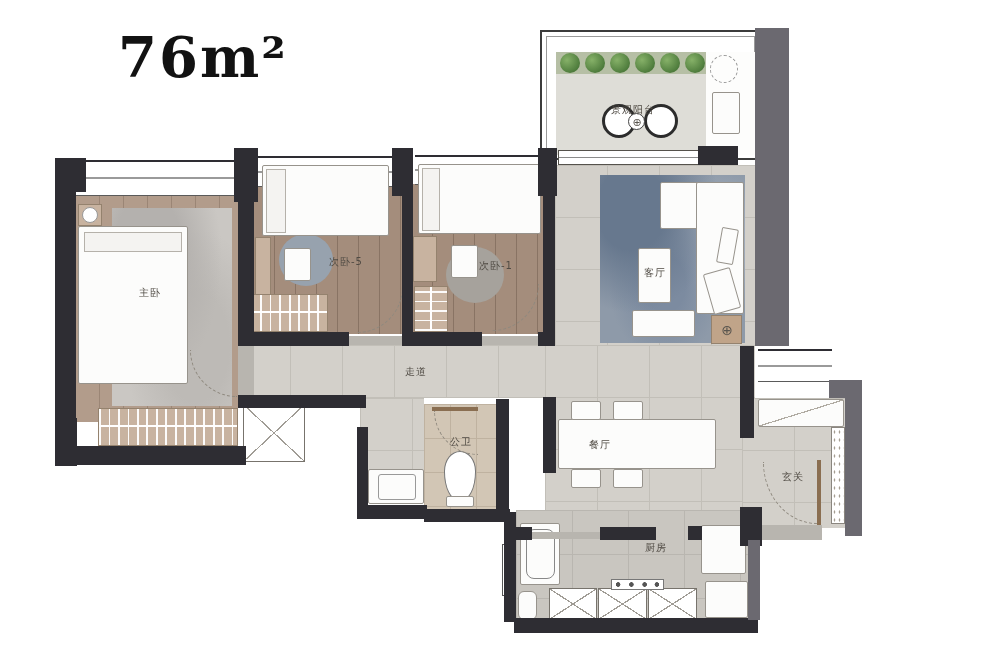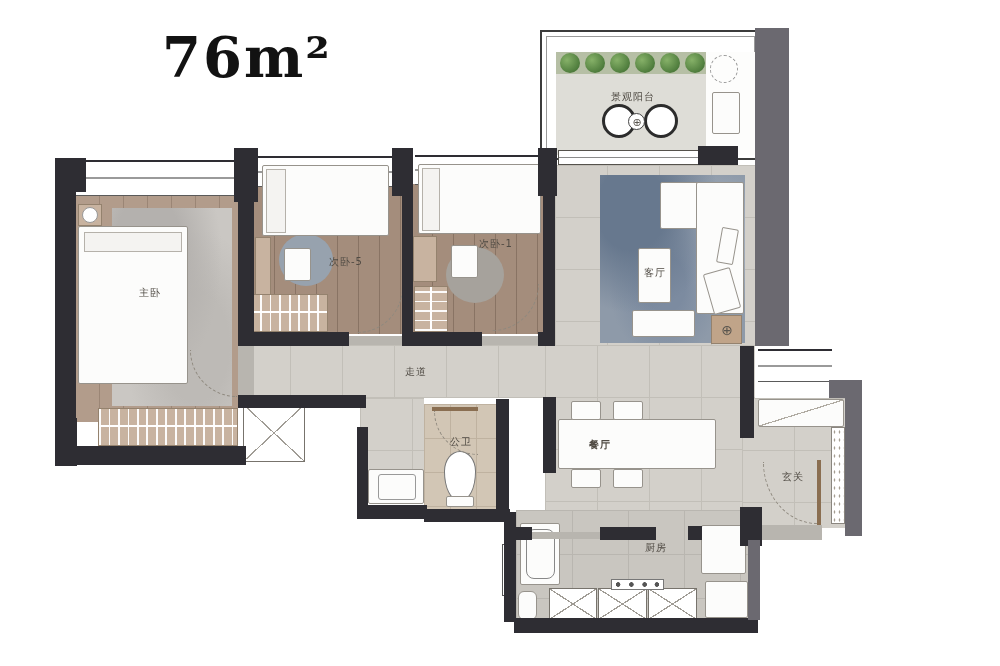--- a/index.html
+++ b/index.html
@@ -23,21 +23,21 @@
   .xbox{position:absolute;background-color:#fff;border:1px solid #77736c;box-sizing:border-box;background-image:linear-gradient(to top right,transparent calc(50% - .6px),#a09c95 calc(50% - .6px) calc(50% + .6px),transparent calc(50% + .6px)),linear-gradient(to bottom right,transparent calc(50% - .6px),#a09c95 calc(50% - .6px) calc(50% + .6px),transparent calc(50% + .6px));}
   .diag{background-image:linear-gradient(to bottom right,transparent calc(50% - .6px),#b0aba2 calc(50% - .6px) calc(50% + .6px),transparent calc(50% + .6px));}
   .dots{position:absolute;background-color:#fff;border:1px solid #8a867f;background-image:radial-gradient(#a59e92 .8px,transparent 1.1px);background-size:5px 8px;box-sizing:border-box;}
   .arc{position:absolute;border:0 dashed #8f897f;box-sizing:border-box;background:transparent;}
   .rugm{position:absolute;background:radial-gradient(ellipse at 30% 25%,#b4b1ae 0 30%,transparent 62%),radial-gradient(ellipse at 70% 70%,#bdbab6 0 28%,transparent 60%),#cac7c3;}
   .rugl{position:absolute;background:radial-gradient(ellipse at 22% 20%,#67788e 0 22%,transparent 55%),radial-gradient(ellipse at 45% 65%,#7c8ba0 0 18%,transparent 50%),radial-gradient(ellipse at 75% 40%,#a3adbb 0 20%,transparent 52%),#8e9aa9;}
   .rugc{position:absolute;border-radius:50%;}
   .bush{position:absolute;width:20px;height:20px;border-radius:50%;background:radial-gradient(circle at 35% 35%,#86b168,#4b793a 75%);}
   .stove{position:absolute;background-color:#fff;border:1px solid #777;box-sizing:border-box;background-image:radial-gradient(circle at 12% 50%,#555 2px,transparent 2.6px),radial-gradient(circle at 38% 50%,#555 2px,transparent 2.6px),radial-gradient(circle at 64% 50%,#555 2px,transparent 2.6px),radial-gradient(circle at 88% 50%,#555 2px,transparent 2.6px);}
   .lbl{position:absolute;font-size:10px;color:#4f4a43;letter-spacing:1px;white-space:nowrap;transform:translate(-50%,-50%);z-index:7;}
-  .title{position:absolute;font-family:"DejaVu Serif",serif;font-weight:600;font-size:56px;color:#121212;letter-spacing:2px;z-index:7;margin-left:44px;}
+  .title{position:absolute;font-family:"DejaVu Serif",serif;font-weight:600;font-size:56px;color:#121212;letter-spacing:2px;z-index:7;}
   .sym{position:absolute;color:#5a564f;transform:translate(-50%,-50%);z-index:5;}
 </style>
 </head>
 <body>
 
 <div id="plan">
 
   <div class="title" style="left:118px;top:24px;">76m²</div>
 
   <div style="position:absolute;left:540px;top:30px;width:221px;height:130px;background:#fff;border:2px solid #3c3c3c;box-sizing:border-box;">
@@ -175,24 +175,24 @@
   <div class="wall" style="left:740px;top:507px;width:22px;height:39px;"></div>
   <div class="thresh" style="left:762px;top:525px;width:60px;height:15px;"></div>
   <div class="wall" style="left:514px;top:527px;width:18px;height:13px;"></div>
   <div class="thresh" style="left:532px;top:532px;width:68px;height:7px;"></div>
   <div class="wall" style="left:600px;top:527px;width:56px;height:13px;"></div>
   <div class="wall" style="left:688px;top:526px;width:14px;height:14px;"></div>
   <div class="wall" style="left:504px;top:512px;width:12px;height:110px;"></div>
   <div class="wall" style="left:514px;top:618px;width:244px;height:15px;"></div>
   <div class="wallg" style="left:748px;top:540px;width:12px;height:80px;"></div>
 
-  <div class="lbl" style="left:633px;top:97px;">景观阳台</div>
+  <div class="lbl" style="left:633px;top:110px;">景观阳台</div>
   <div class="lbl" style="left:150px;top:293px;">主卧</div>
   <div class="lbl" style="left:346px;top:262px;">次卧-5</div>
-  <div class="lbl" style="left:496px;top:244px;">次卧-1</div>
+  <div class="lbl" style="left:496px;top:266px;">次卧-1</div>
   <div class="lbl" style="left:655px;top:273px;">客厅</div>
   <div class="lbl" style="left:416px;top:372px;">走道</div>
   <div class="lbl" style="left:461px;top:442px;">公卫</div>
-  <div class="lbl" style="left:600px;top:445px;font-weight:bold;">餐厅</div>
+  <div class="lbl" style="left:600px;top:445px;">餐厅</div>
   <div class="lbl" style="left:793px;top:477px;">玄关</div>
   <div class="lbl" style="left:656px;top:548px;">厨房</div>
 
 </div>
 
 </body></html>

